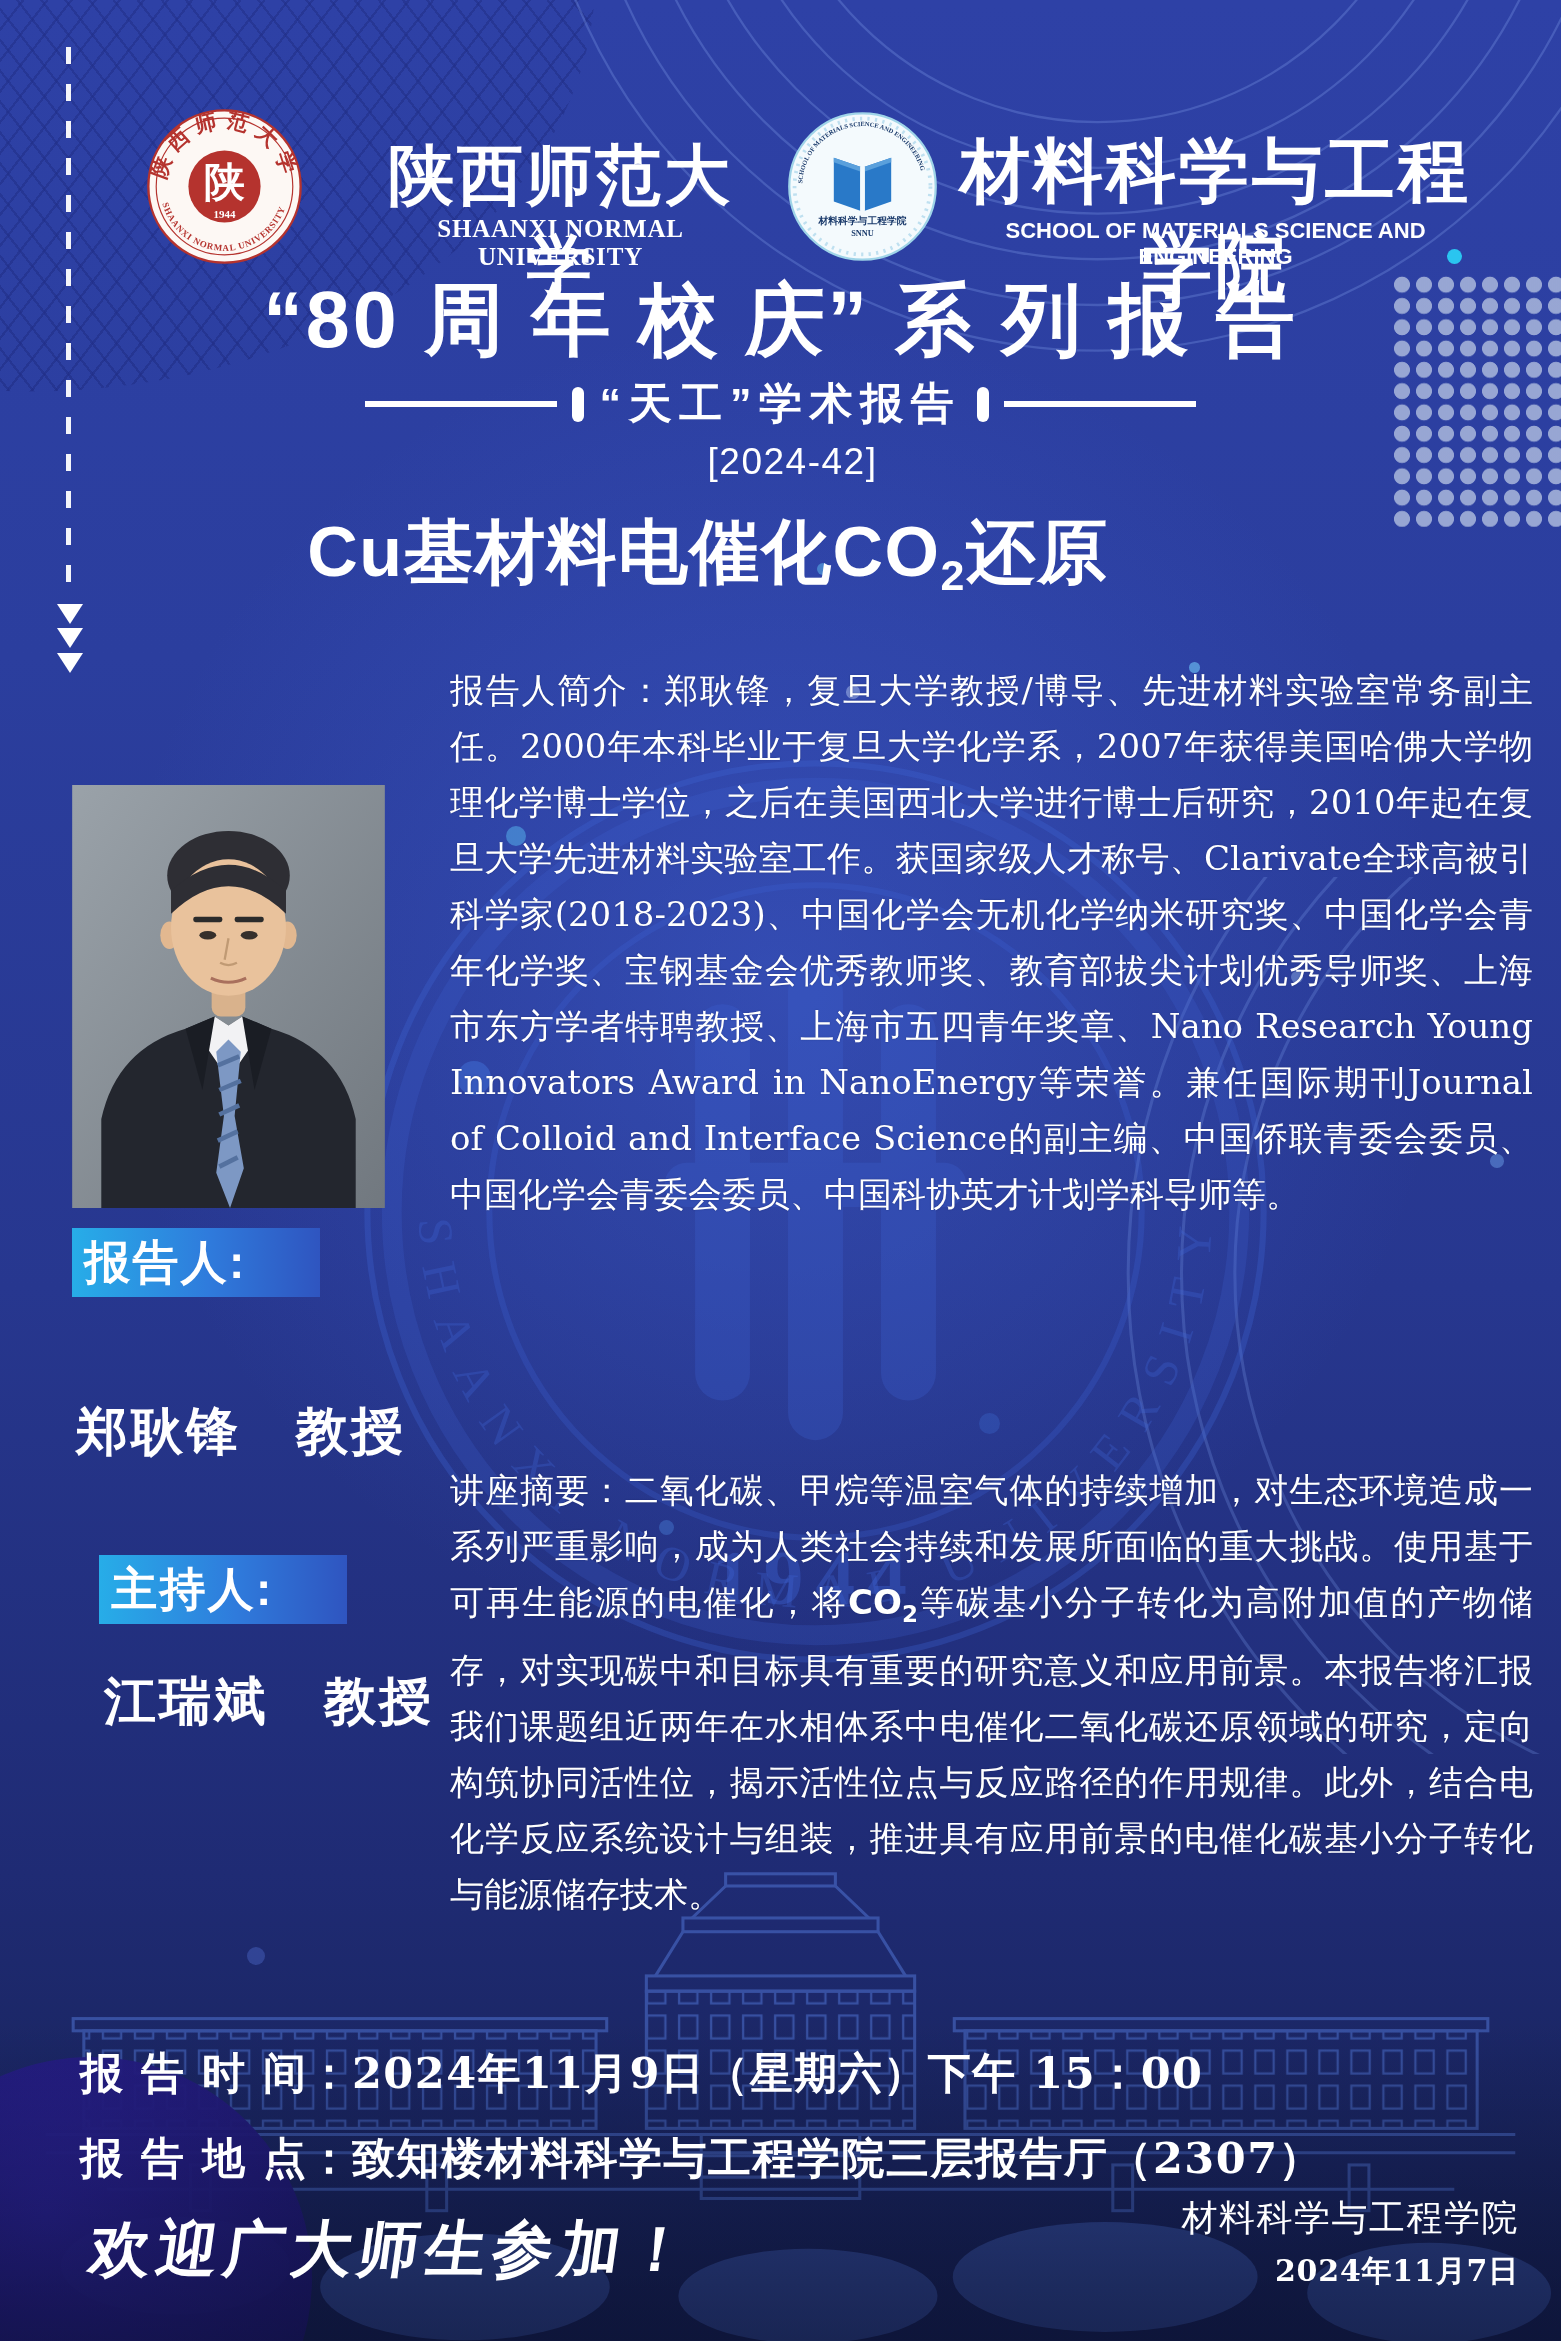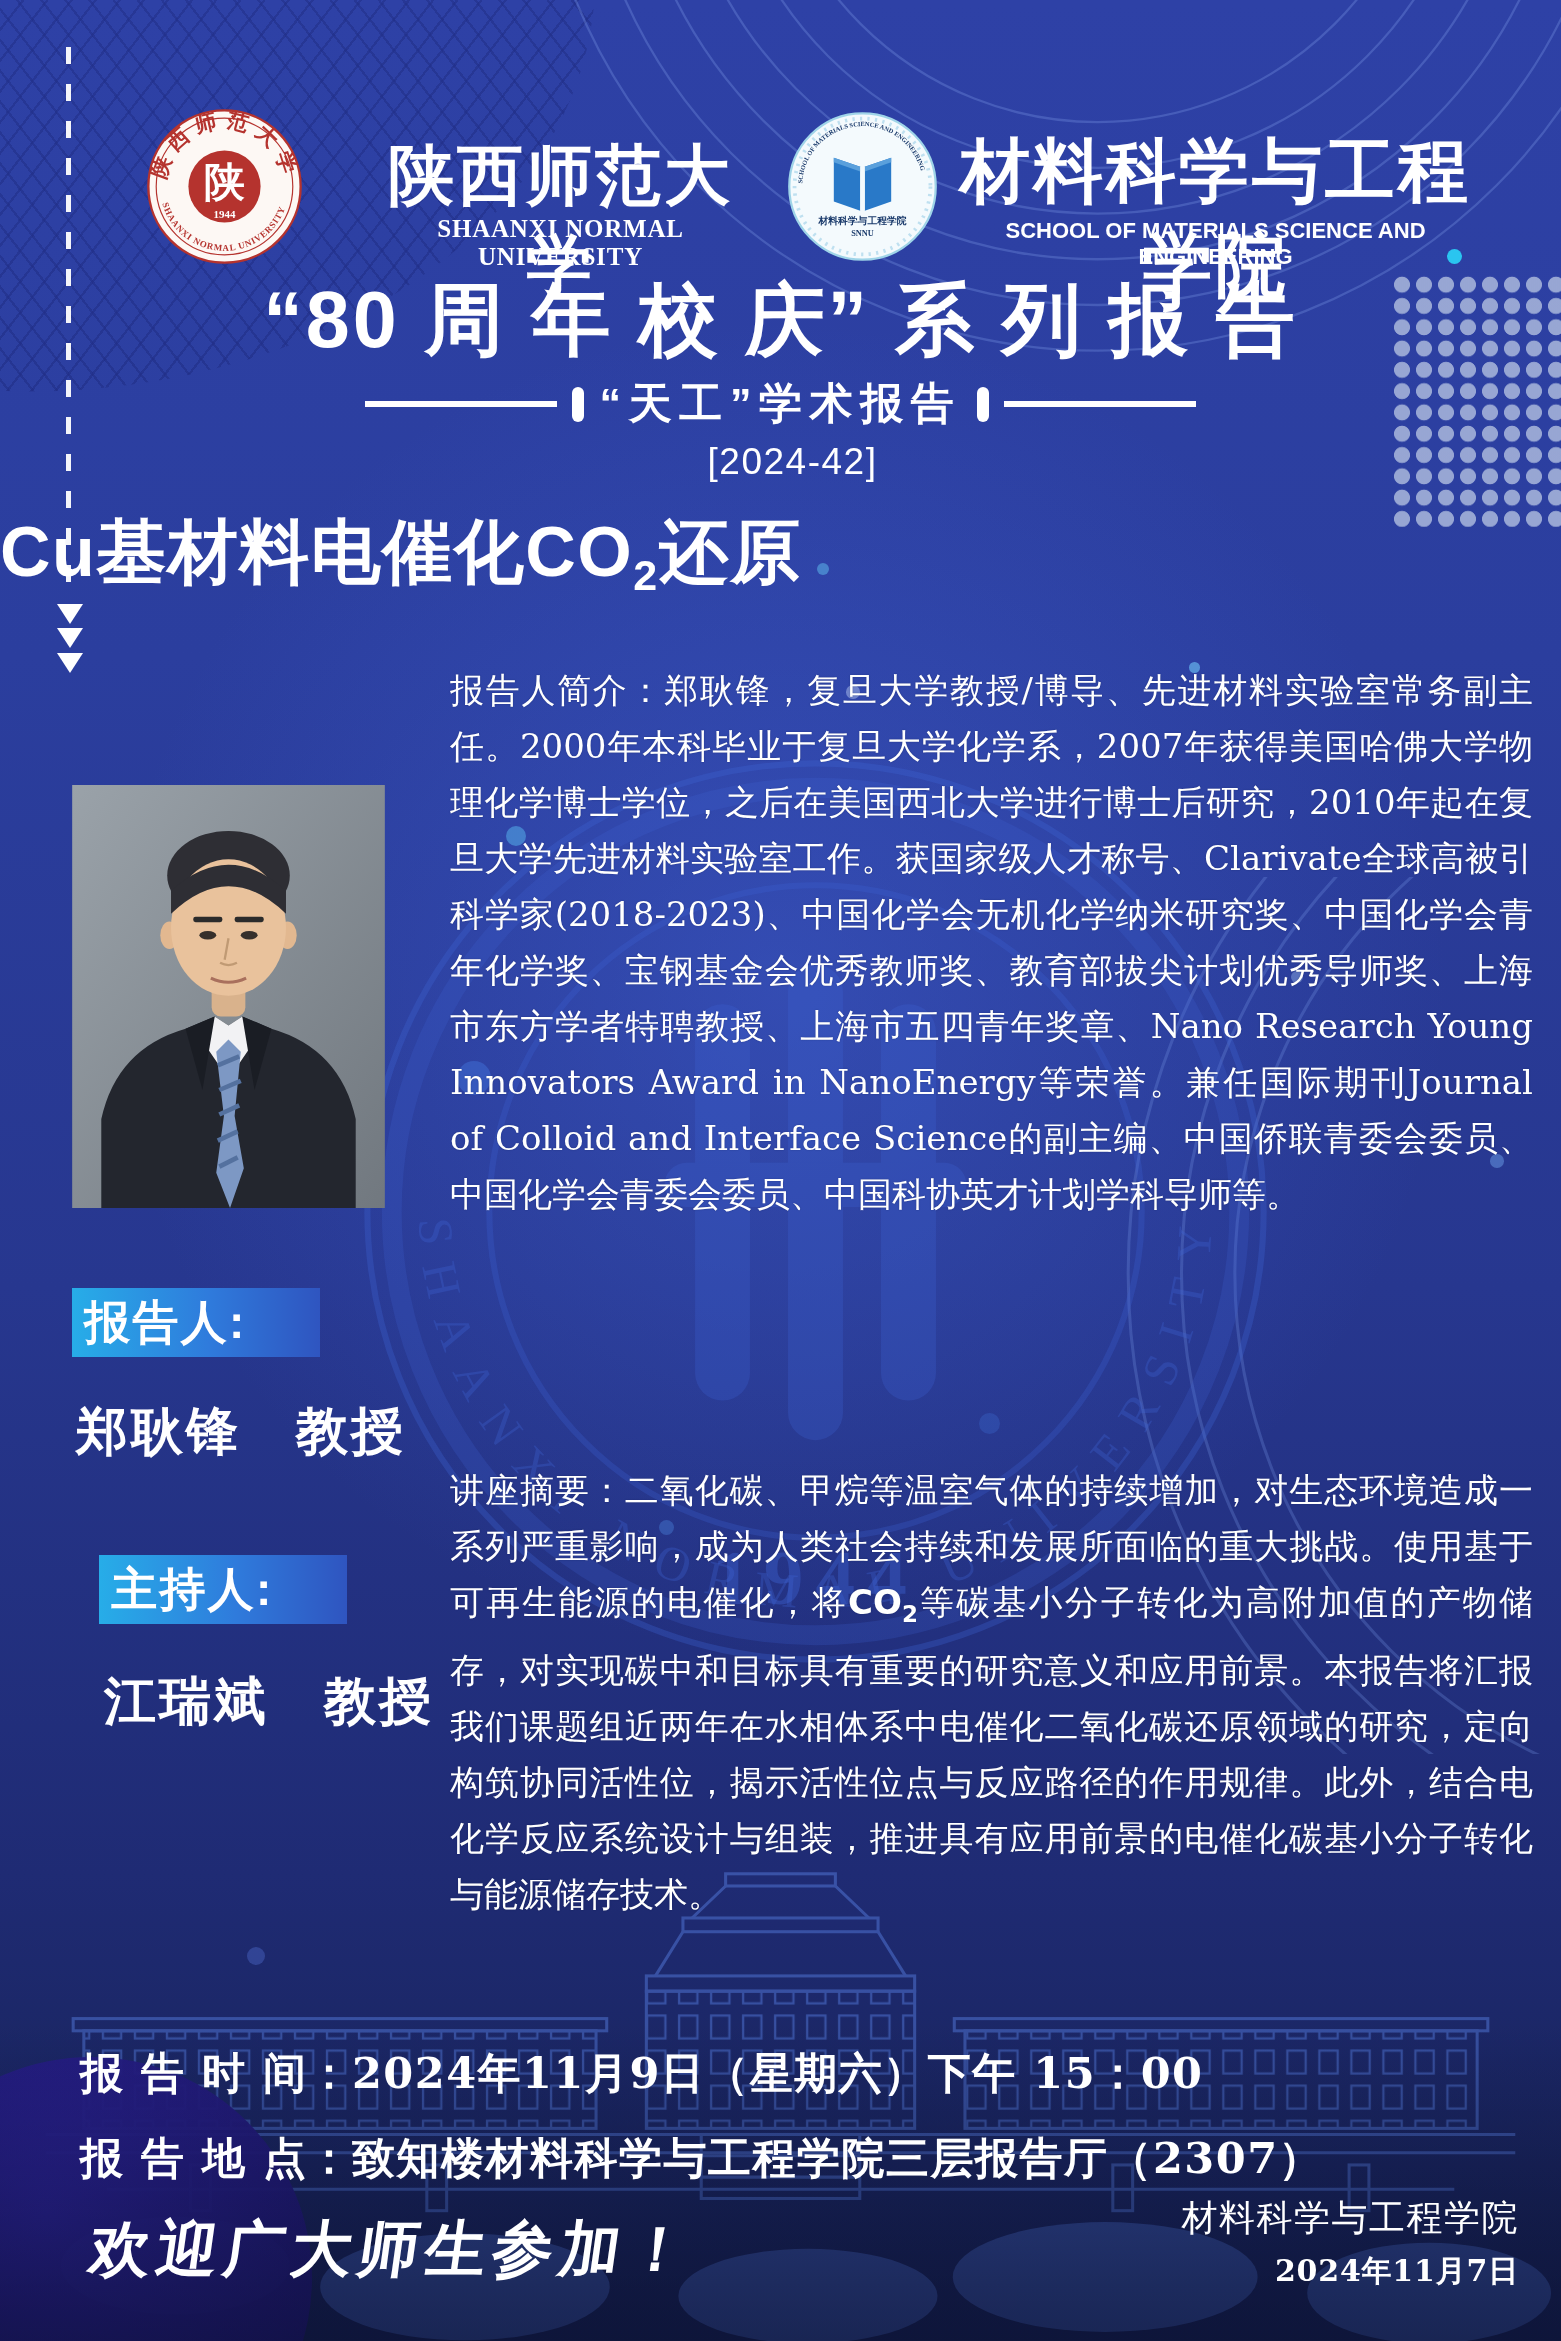--- a/index.html
+++ b/index.html
@@ -40,36 +40,36 @@
   .sch-en{left:939px;top:218px;width:553px;text-align:center;font-weight:700;font-size:22px;}
 
   
   .series-title{left:0;top:268px;width:1561px;text-align:center;font-size:79px;font-weight:800;
                 letter-spacing:3px;}
   .sub-row{left:0;top:375px;width:1561px;display:flex;align-items:center;justify-content:center;gap:15.2px;}
   .hr-line{width:192px;height:5.3px;background:#fff;}
   .hr-dot{width:12.2px;height:35px;border-radius:6.9px;background:#fff;}
   .sub-title{font-size:43px;font-weight:800;letter-spacing:7.6px;}
   .issue{left:0;top:441px;width:1561px;text-align:center;font-size:37px;font-weight:500;letter-spacing:1.5px;margin-left:12px;}
-  .lecture{left:0;top:506px;width:1416px;text-align:left;font-size:70px;font-weight:800;letter-spacing:1.5px;}
+  .lecture{left:0;top:506px;width:1416px;text-align:center;font-size:70px;font-weight:800;letter-spacing:1.5px;}
   .lecture sub{font-size:43px;vertical-align:-13.7px;}
 
   
   .para{font-family:"DejaVu Serif",serif;font-size:34px;line-height:56px;text-align:justify;
         color:#fff;text-shadow:0 0 1.5px rgba(10,20,60,.4);}
   .bio{left:450px;top:662px;width:1083px;}
   .abstract{left:450px;top:1450px;width:1083px;margin-top:12px;}
   .co2{font-family:"DejaVu Sans",sans-serif;font-weight:700;}
   .co2 sub{font-size:23px;}
 
   
   .label-bar{height:69px;display:inline-flex;align-items:center;padding:0 73px 0 12.2px;
              background:linear-gradient(90deg,#27ade8 0%,#2f7bdc 55%,#2f55c0 100%);
              font-size:46px;font-weight:800;letter-spacing:2.3px;}
-  .speaker-bar{left:72px;top:1288px;}
+  .speaker-bar{left:72px;top:1228px;}
   .host-bar{left:99px;top:1555px;}
   .person-name{font-family:"DejaVu Serif",serif;font-weight:700;font-size:52px;letter-spacing:3px;}
   .speaker-name{left:76px;top:1397px;}
   .host-name{left:104px;top:1667px;}
 
   
   .foot-row{left:80px;width:1448px;font-family:"DejaVu Serif",serif;font-weight:700;font-size:43px;
             letter-spacing:1.5px;white-space:nowrap;}
   .time-row{top:2045px;}
   .venue-row{top:2130px;}

